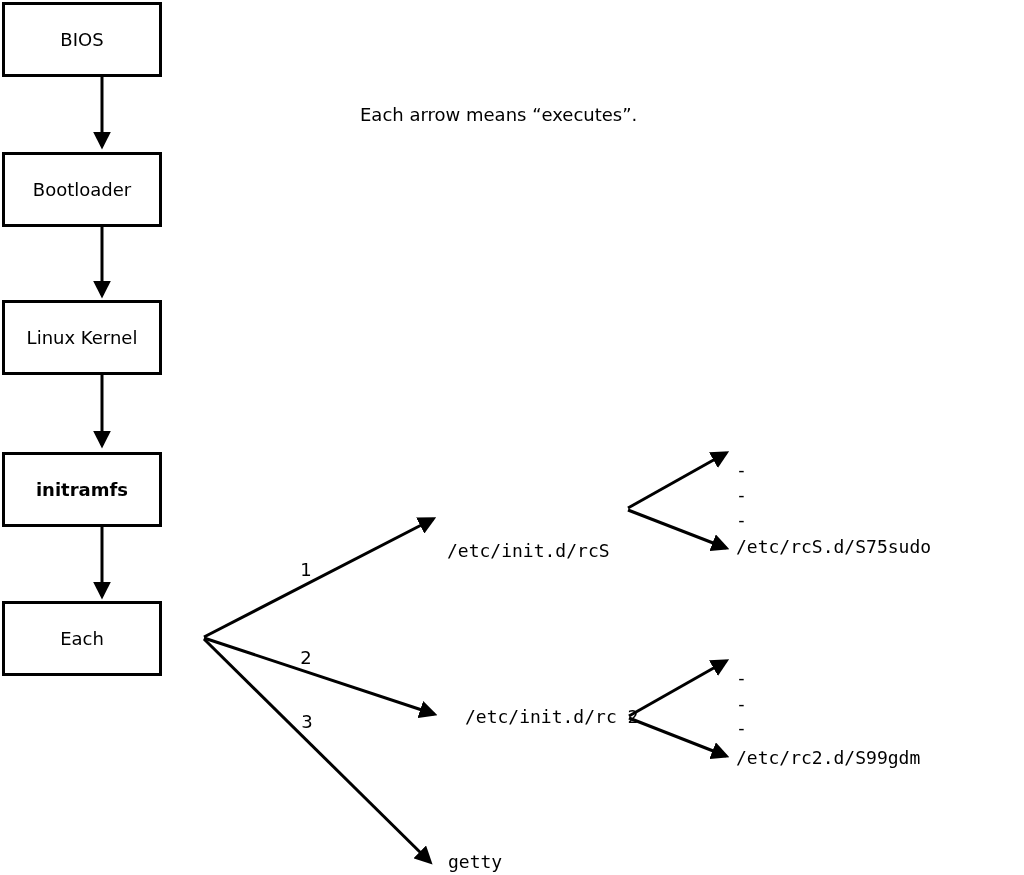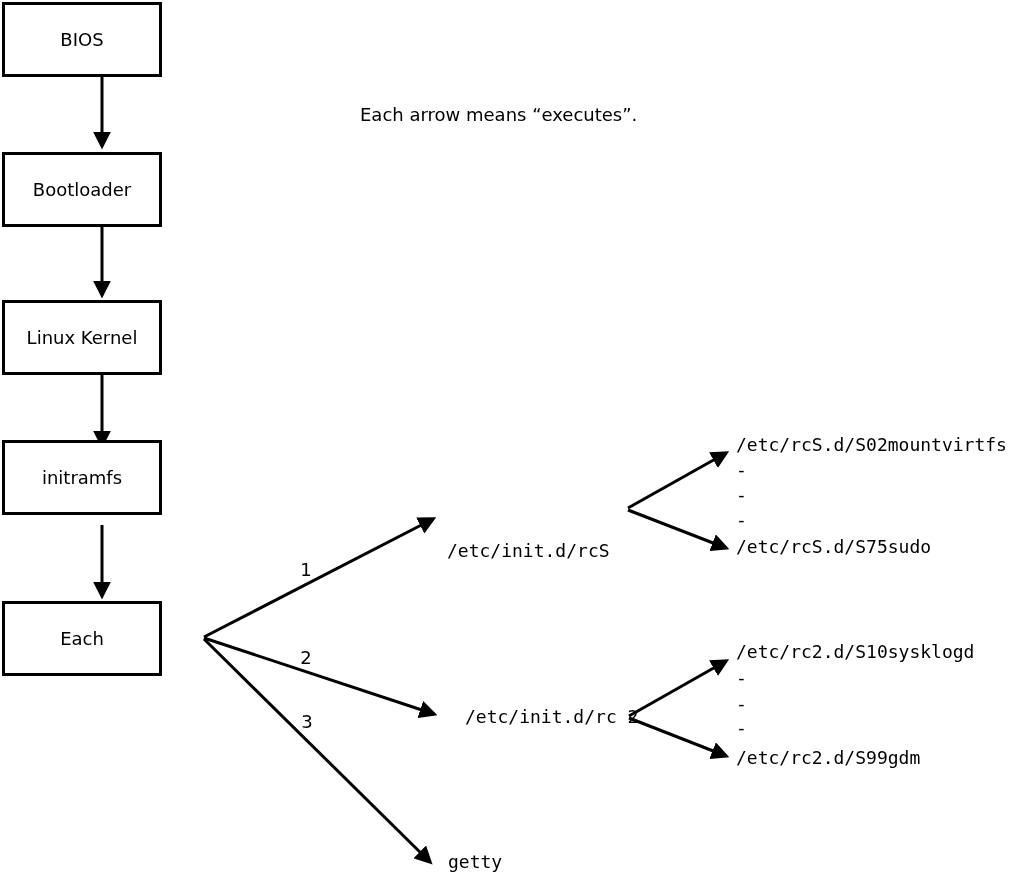--- a/index.html
+++ b/index.html
@@ -27,21 +27,21 @@
     background: #ffffff;
     display: flex;
     align-items: center;
     justify-content: center;
     font-size: 18px;
     line-height: 1;
   }
   .box-bios       { top: 2px; }
   .box-bootloader { top: 152px; }
   .box-kernel     { top: 300px; }
-  .box-initramfs  { top: 440px; }
+  .box-initramfs  { top: 452px; font-weight: bold; }
   .box-init       { top: 601px; }
 
   .note {
     position: absolute;
     left: 360px; top: 114px;
     transform: translateY(-50%);
     font-size: 18px;
     white-space: pre;
   }
   .mono {
@@ -121,25 +121,23 @@
   </div>
 
   <div class="num num-1">1</div>
   <div class="num num-2">2</div>
   <div class="num num-3">3</div>
 
   <div class="mono t-rcs">/etc/init.d/rcS</div>
   <div class="mono t-rc2">/etc/init.d/rc 2</div>
   <div class="mono t-getty">getty</div>
 
-  <div class="mono t-s02">/etc/rcS.d/S02mountvirtfs</div>
   <div class="mono t-dash-a1">-</div>
   <div class="mono t-dash-a2">-</div>
   <div class="mono t-dash-a3">-</div>
   <div class="mono t-s75">/etc/rcS.d/S75sudo</div>
 
-  <div class="mono t-s10">/etc/rc2.d/S10sysklogd</div>
   <div class="mono t-dash-b1">-</div>
   <div class="mono t-dash-b2">-</div>
   <div class="mono t-dash-b3">-</div>
   <div class="mono t-s99">/etc/rc2.d/S99gdm</div>
 
 </div>
 
 </body></html>

